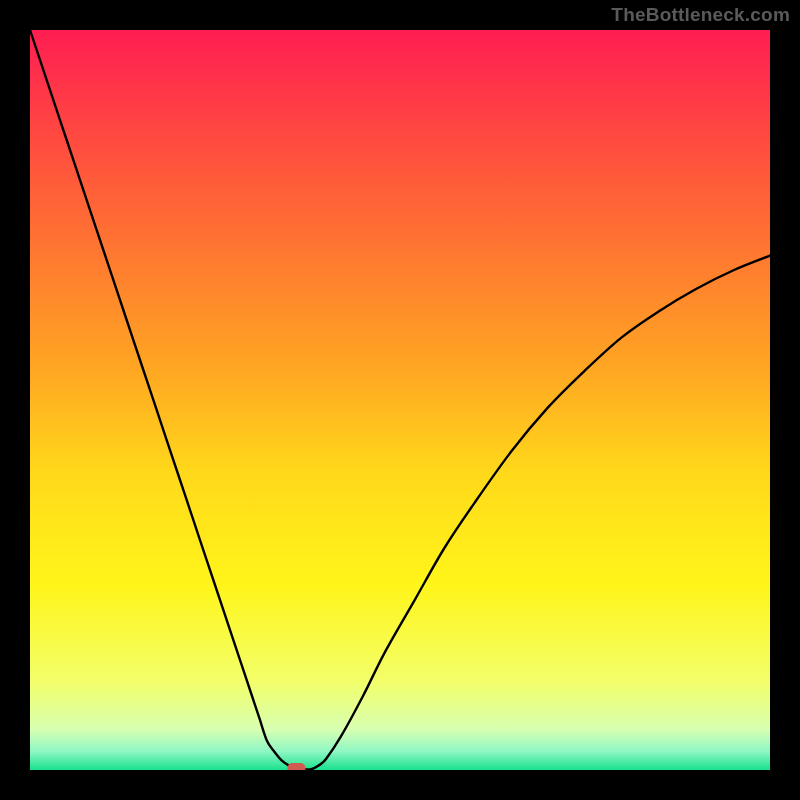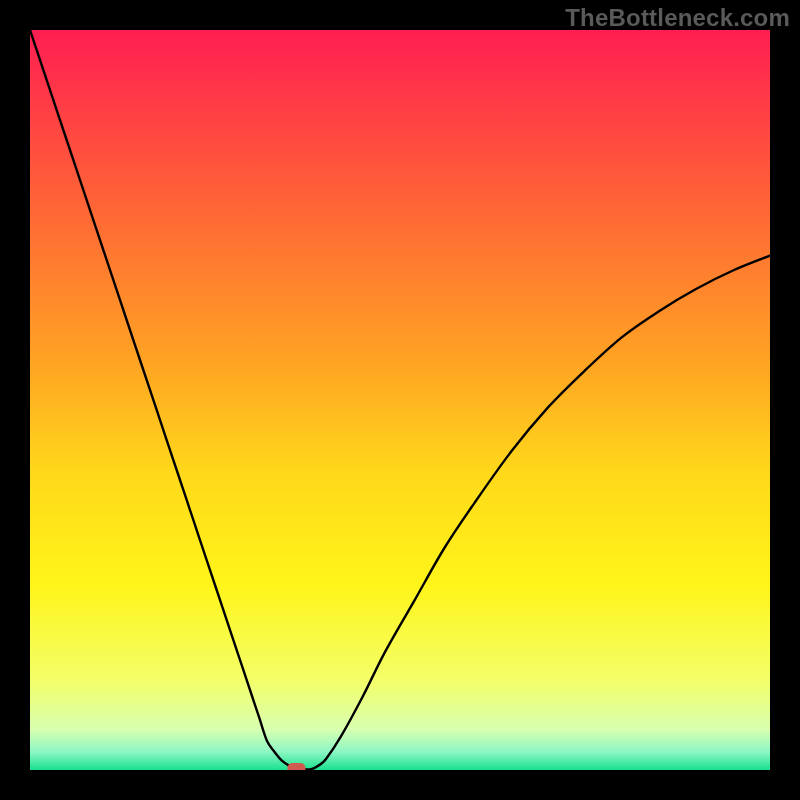--- a/index.html
+++ b/index.html
@@ -24,21 +24,21 @@
     left: 30px;
     top: 30px;
     width: 740px;
     height: 740px;
   }
   .watermark {
     position: absolute;
     top: 4px;
     right: 10px;
     color: #5a5a5a;
-    font-size: 24px;
+    font-size: 19px;
     font-weight: 600;
     letter-spacing: 0.2px;
     user-select: none;
   }
   svg {
     display: block;
   }
 </style>
 </head>
 <body>

